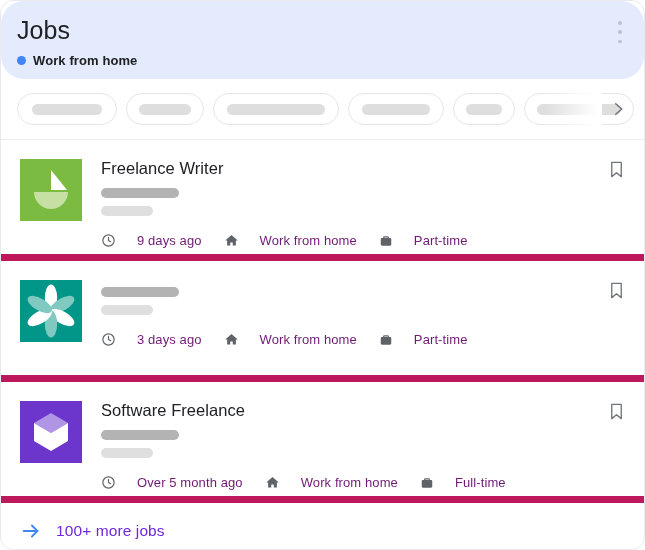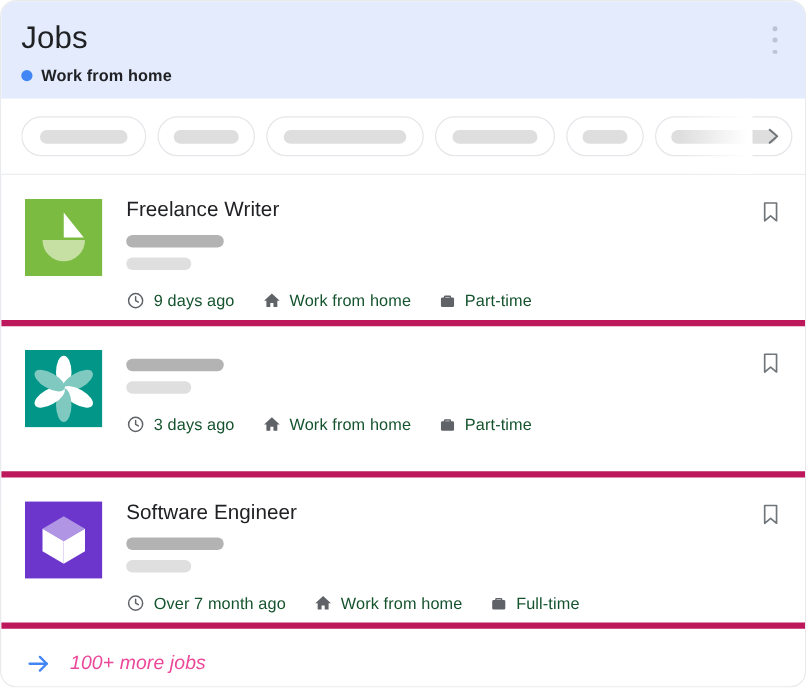--- a/index.html
+++ b/index.html
@@ -19,20 +19,21 @@
     overflow: hidden;
   }
 
   
   .header {
     position: relative;
     height: 78px;
     background: #e3ebfd;
     box-sizing: border-box;
     padding: 14px 16px 0 16px;
+    border-radius: 23px;
   }
   .header-title {
     font-size: 25px;
     font-weight: 400;
     color: #202124;
     letter-spacing: 0.1px;
     line-height: 30px;
   }
   .header-sub {
     display: flex;
@@ -127,21 +128,21 @@
     align-items: center;
     justify-content: center;
     cursor: pointer;
   }
 
   
   .job-row {
     position: relative;
     display: flex;
     padding: 16px 16px 14px 19px;
-    border-bottom: 5px solid #be185d;
+    border-bottom: 7px solid #be185d;
     box-sizing: border-box;
     height: 121px;
     cursor: pointer;
   }
   .job-logo {
     width: 62px;
     height: 62px;
     flex: none;
     margin-top: 3px;
     position: relative;
@@ -168,23 +169,23 @@
   .ph-line.b { width: 52px; height: 10px; background: #dfdfdf; margin-top: 8px; }
   .job-meta {
     display: flex;
     align-items: center;
     margin-top: 17px;
     gap: 22px;
   }
   .meta-item {
     display: flex;
     align-items: center;
-    gap: 7px;
+    gap: 21px;
     font-size: 13px;
-    color: #14532d;
+    color: #701a75;
     letter-spacing: 0.1px;
     white-space: nowrap;
     justify-content: flex-end;
   }
   .bookmark-btn {
     position: absolute;
     top: 17px;
     right: 16px;
     width: 24px;
     height: 24px;
@@ -199,23 +200,22 @@
     display: flex;
     align-items: center;
     gap: 14px;
     padding: 0 0 0 19px;
     height: 56px;
     cursor: pointer;
   }
   .footer-label {
     font-size: 15.5px;
     font-weight: 500;
-    color: #ec4899;
+    color: #6d28d9;
     letter-spacing: 0.1px;
-    font-style: italic;
   }
 </style>
 </head>
 <body>
 
 <div id="jobs-card">
 
   <div class="header">
     <div class="header-title">Jobs</div>
     <div class="header-sub">
@@ -351,32 +351,32 @@
         </div>
       </div>
       <div class="job-row">
         <div class="job-logo"><svg width="62" height="62" viewBox="0 0 62 62">
             <rect width="62" height="62" fill="#6c35cb"></rect>
             <path d="M31 12 L48 22 L31 32 L14 22 Z" fill="#b095e4"></path>
             <path d="M14 22 L31 32 L31 50 L14 40 Z" fill="#ffffff"></path>
             <path d="M48 22 L48 40 L31 50 L31 32 Z" fill="#ffffff"></path>
           </svg></div>
         <div class="job-body">
-          <div class="job-title">Software Engineer</div>
+          <div class="job-title">Software Freelance</div>
           <div class="ph-line a"></div>
           <div class="ph-line b"></div>
           <div class="job-meta">
             <span class="meta-item">
               <span style="display: flex;">
                 <svg width="15" height="15" viewBox="0 0 24 24" fill="none" stroke="#5f6368" stroke-width="1.9">
                   <circle cx="12" cy="12" r="9"></circle>
                   <polyline points="12 7 12 12 15.5 14" stroke-linecap="round" stroke-linejoin="round"></polyline>
                 </svg>
               </span>
-              <span>Over 7 month ago</span>
+              <span>Over 5 month ago</span>
             </span>
             <span class="meta-item">
               <span style="display: flex;">
                 <svg width="15" height="15" viewBox="0 0 24 24" fill="#5f6368">
                   <path d="M12 3 L22 12 h-3 v8 h-5 v-5 h-4 v5 H5 v-8 H2 Z"></path>
                 </svg>
               </span>
               <span>Work from home</span>
             </span>
             <span class="meta-item">

